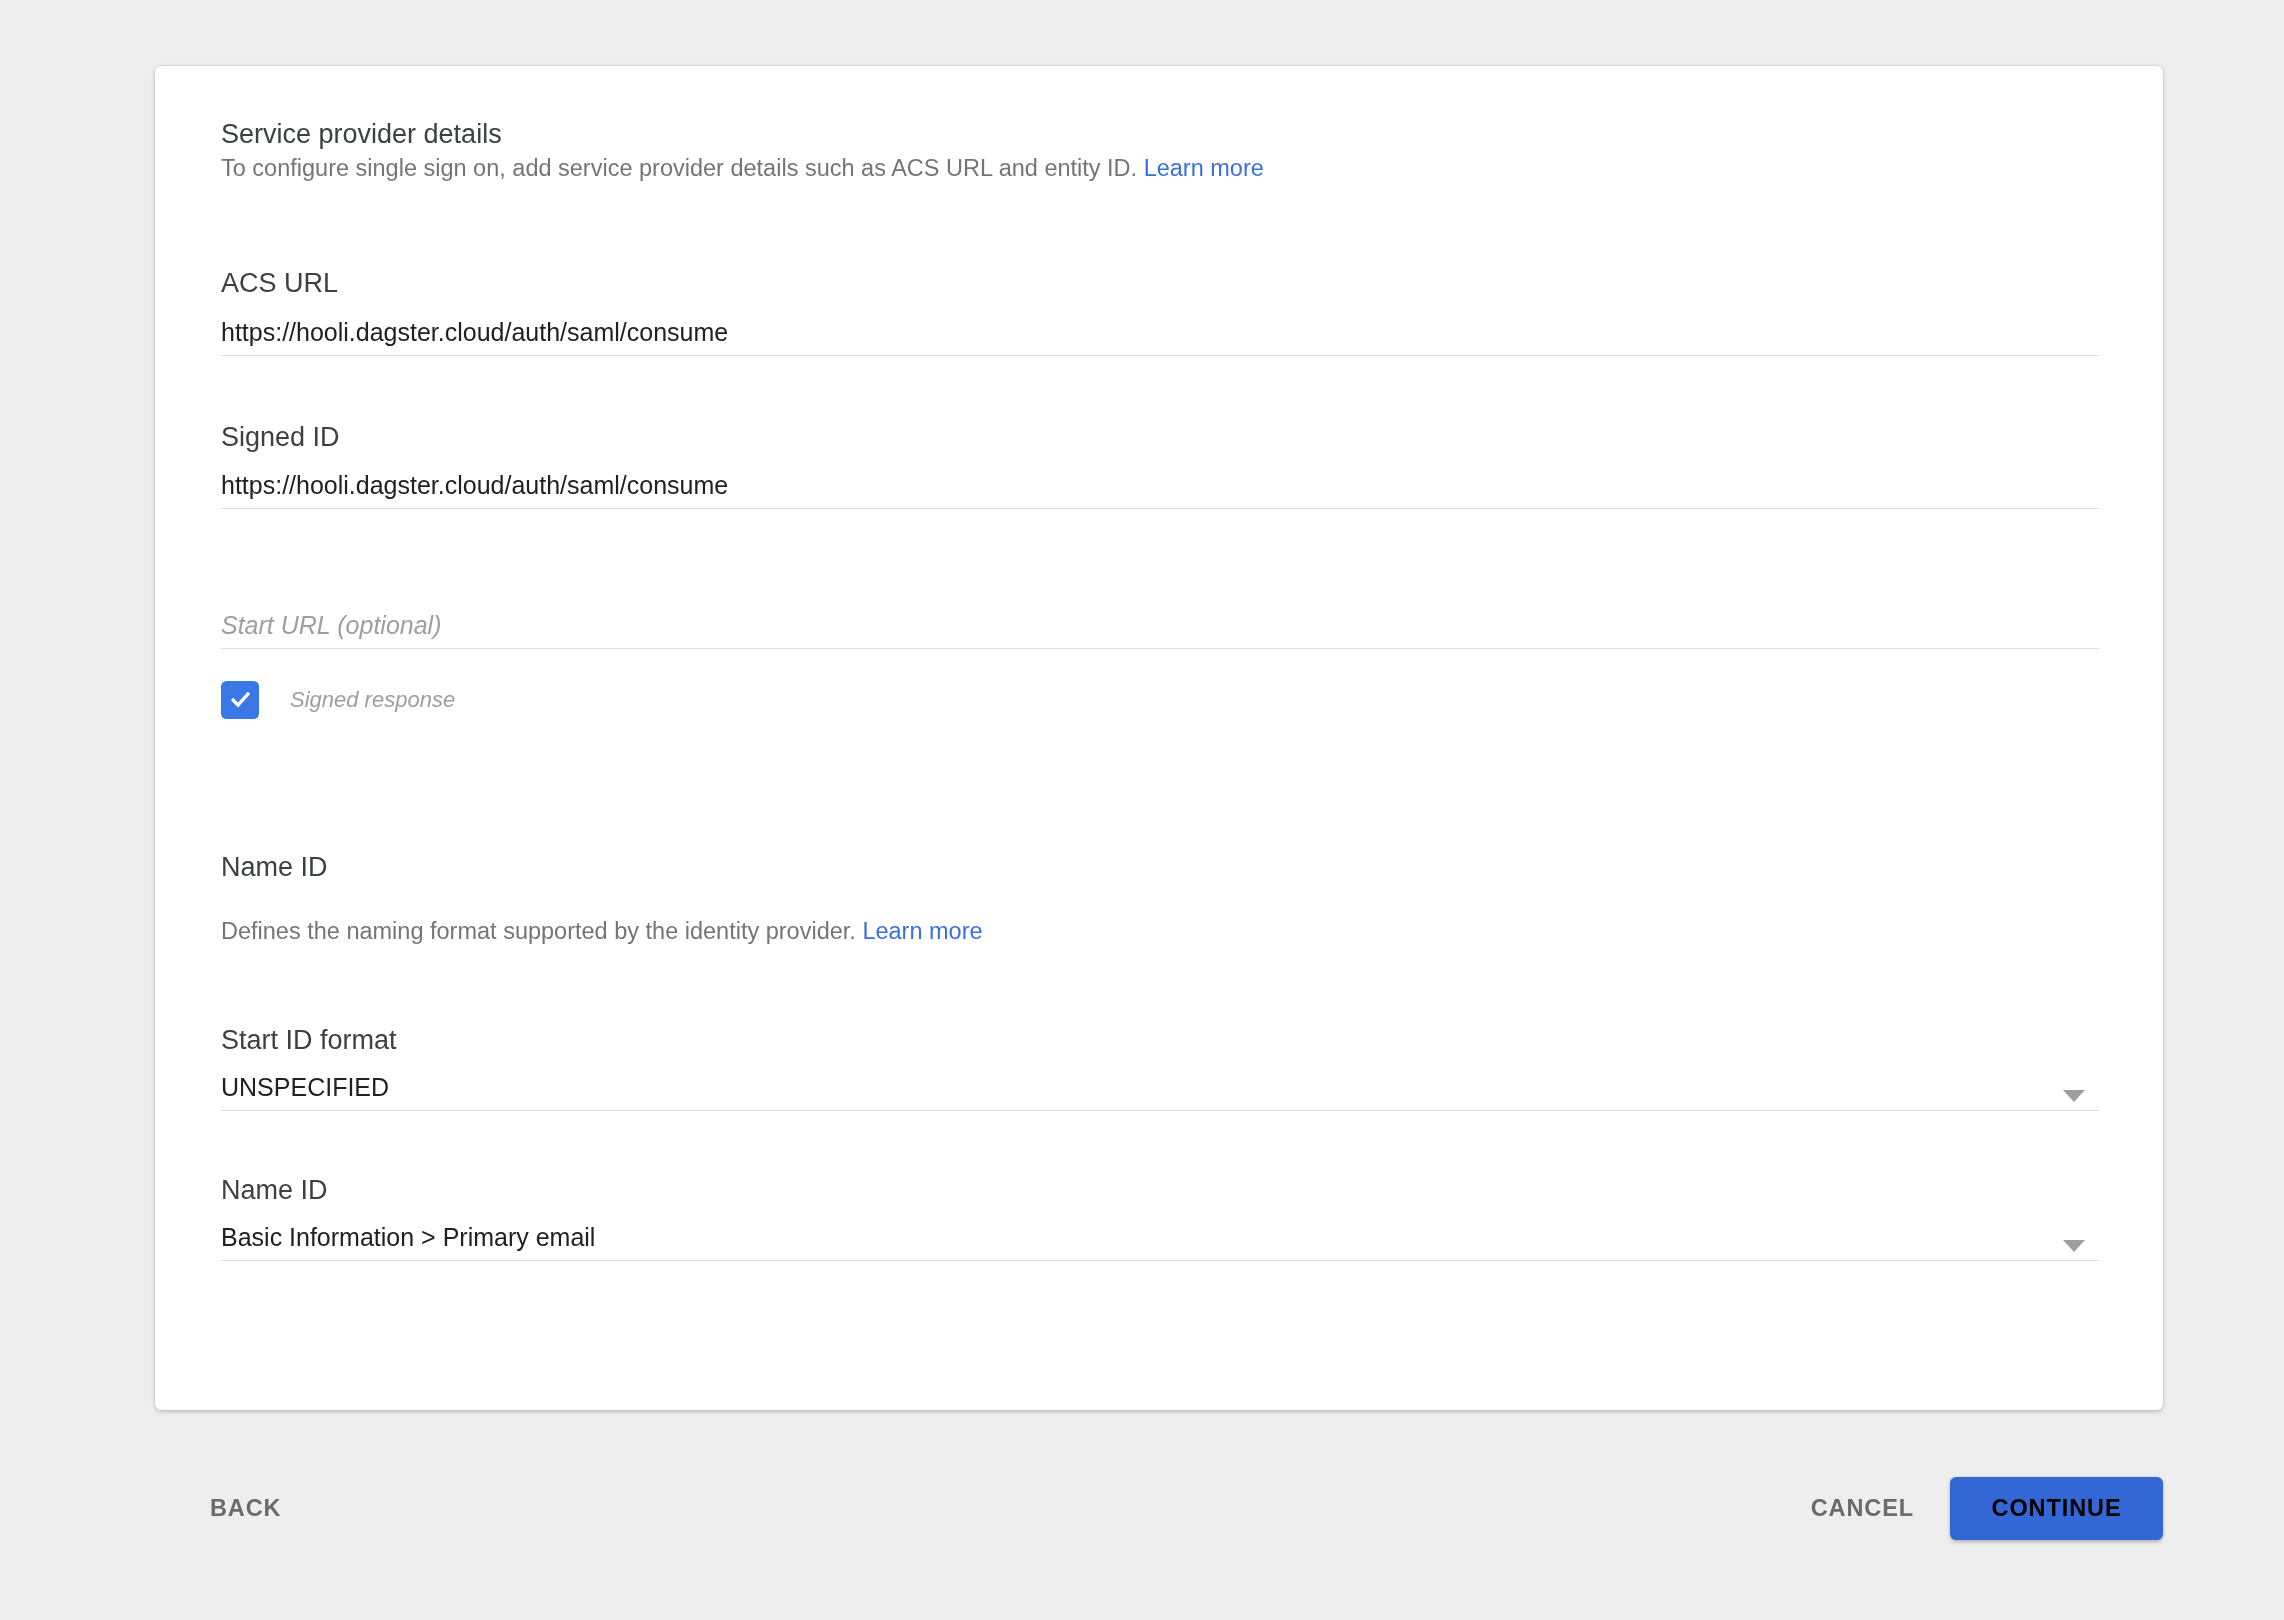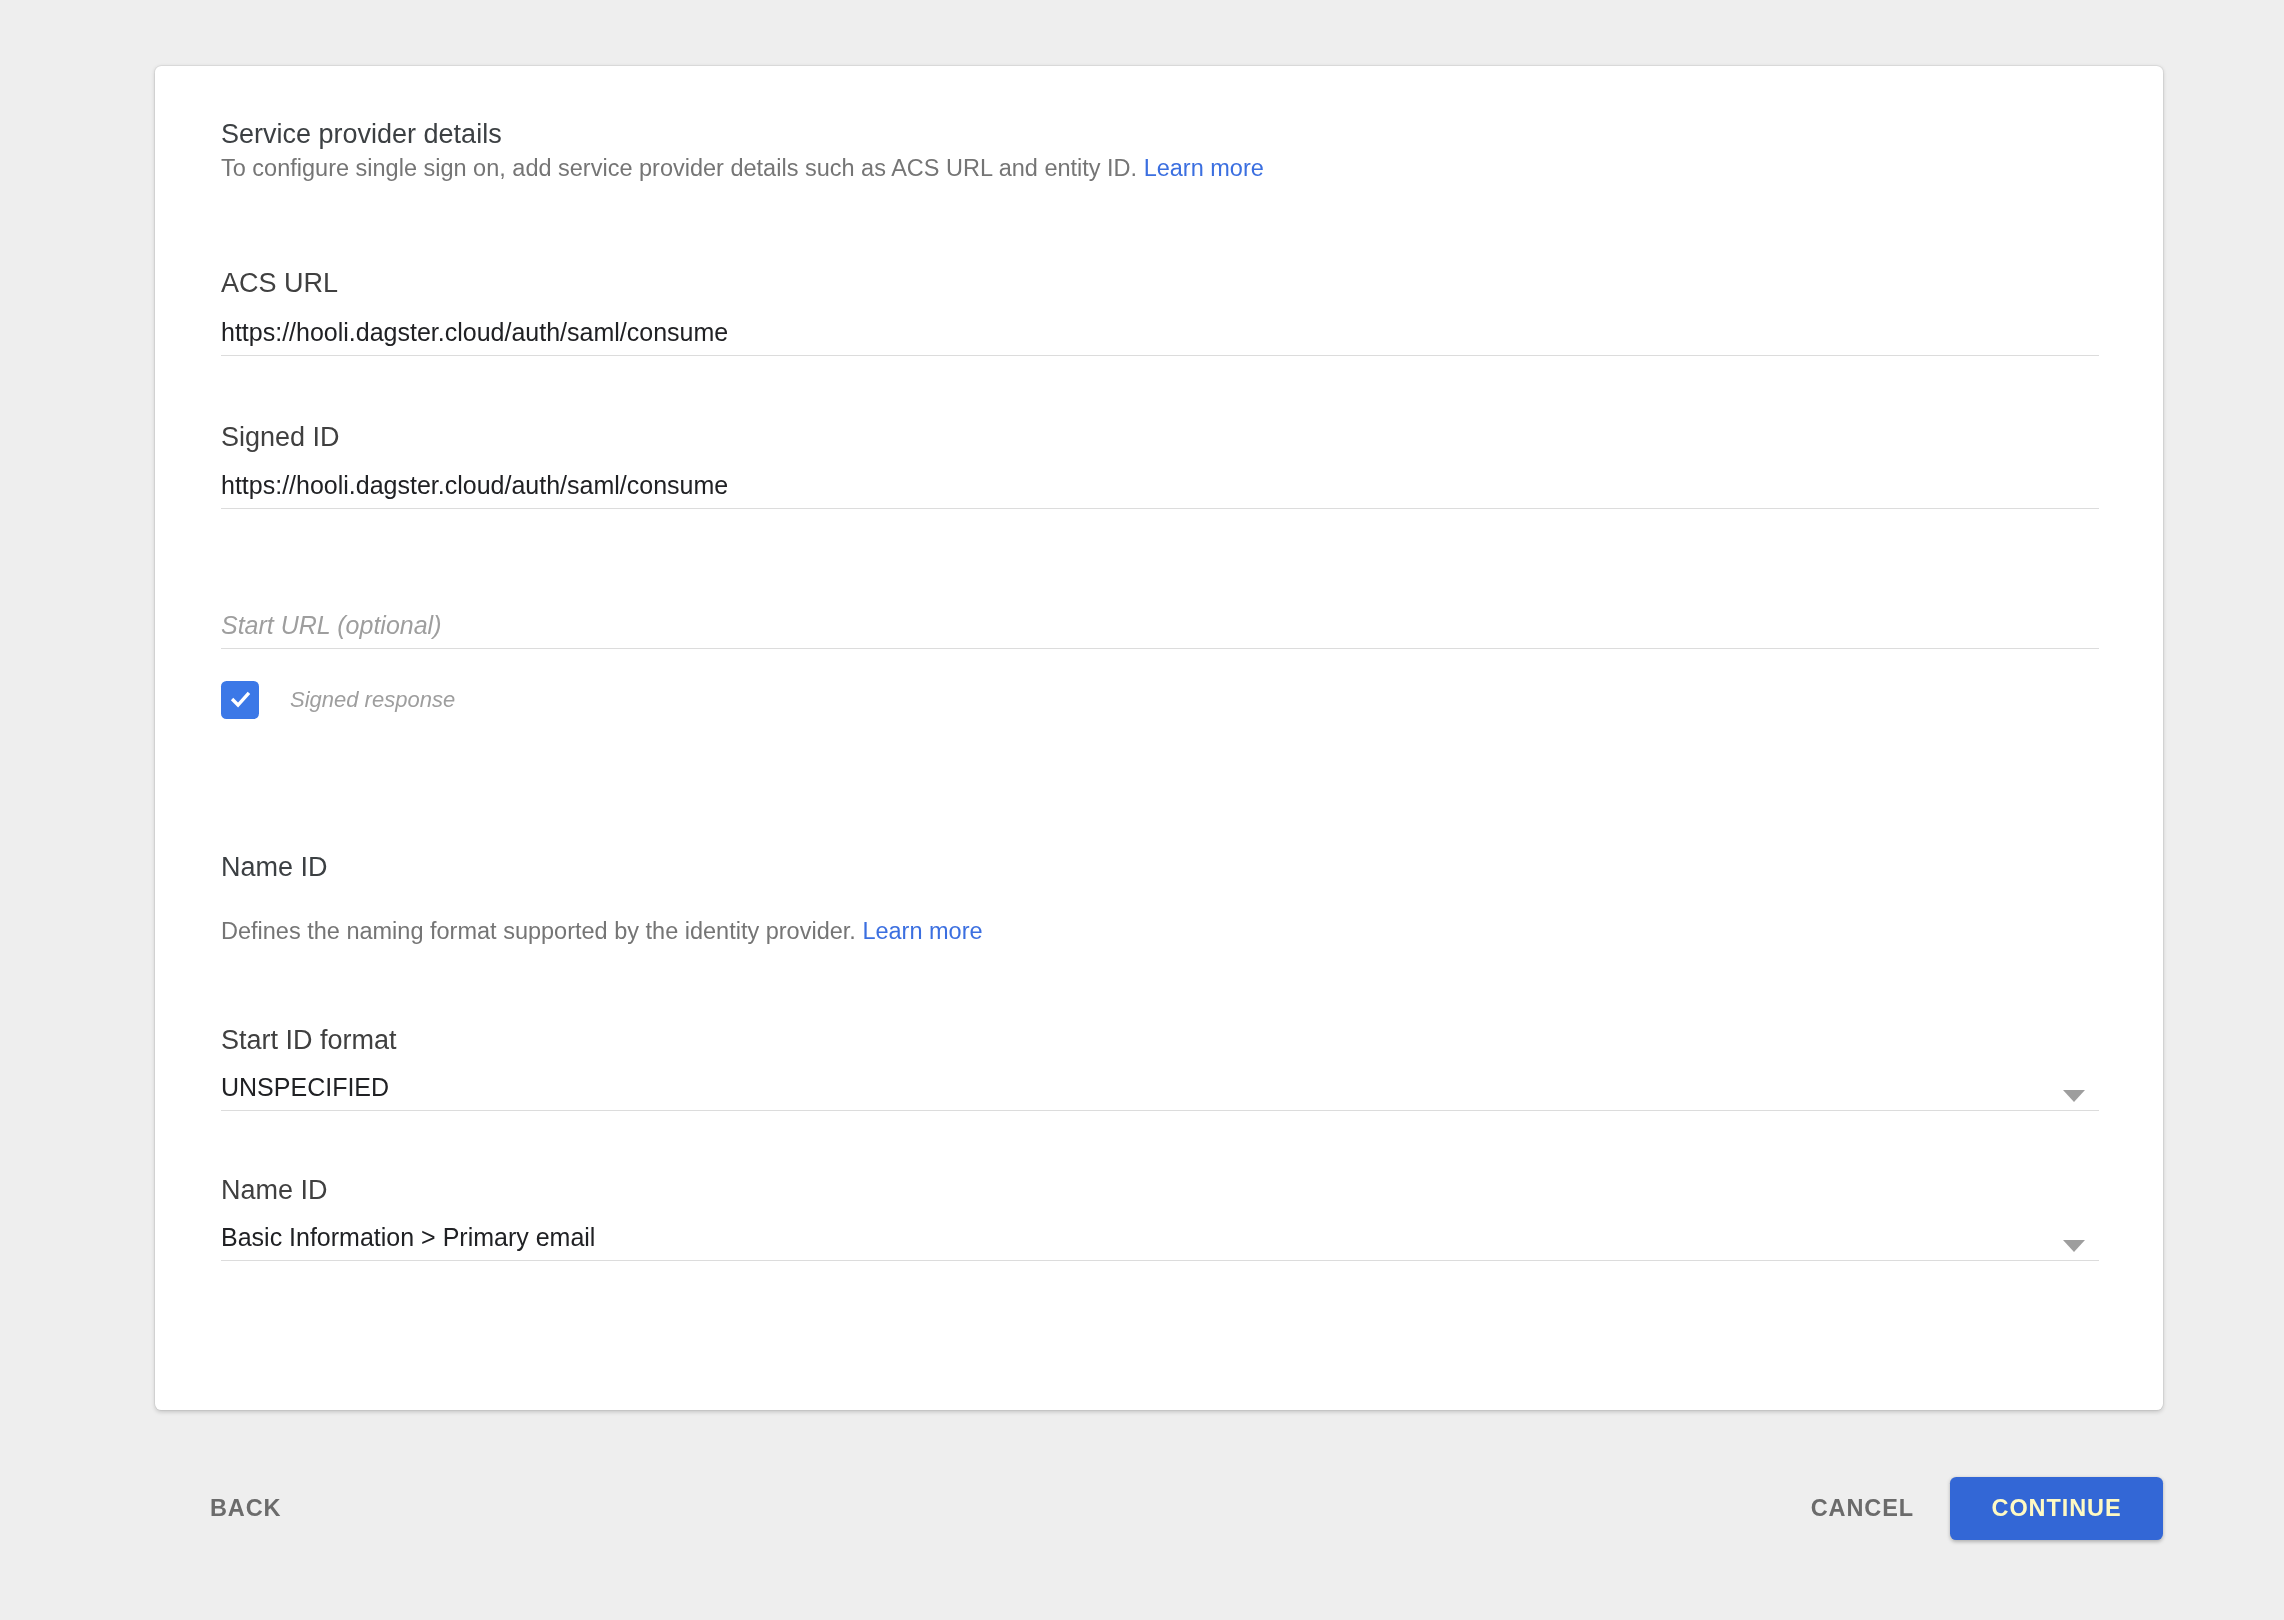--- a/index.html
+++ b/index.html
@@ -128,21 +128,21 @@
     border: none;
     cursor: pointer;
     font-family: "Liberation Sans", "DejaVu Sans", sans-serif;
   }
   .back-button { margin-left: 55px; text-align: right; }
   .spacer { flex: 1; }
   .cancel-button { margin-right: 36px; }
   .primary-button {
     width: 213px; height: 63px;
     background: #3367d6;
-    color: #fef9c3;
+    color: #000000;
     border: none;
     border-radius: 6.3px;
     font-size: 23.5px;
     font-weight: 700;
     letter-spacing: 0.9px;
     cursor: pointer;
     box-shadow: 0 1.6px 3.9px rgba(0,0,0,0.25);
     font-family: "Liberation Sans", "DejaVu Sans", sans-serif;
   }
 </style>

